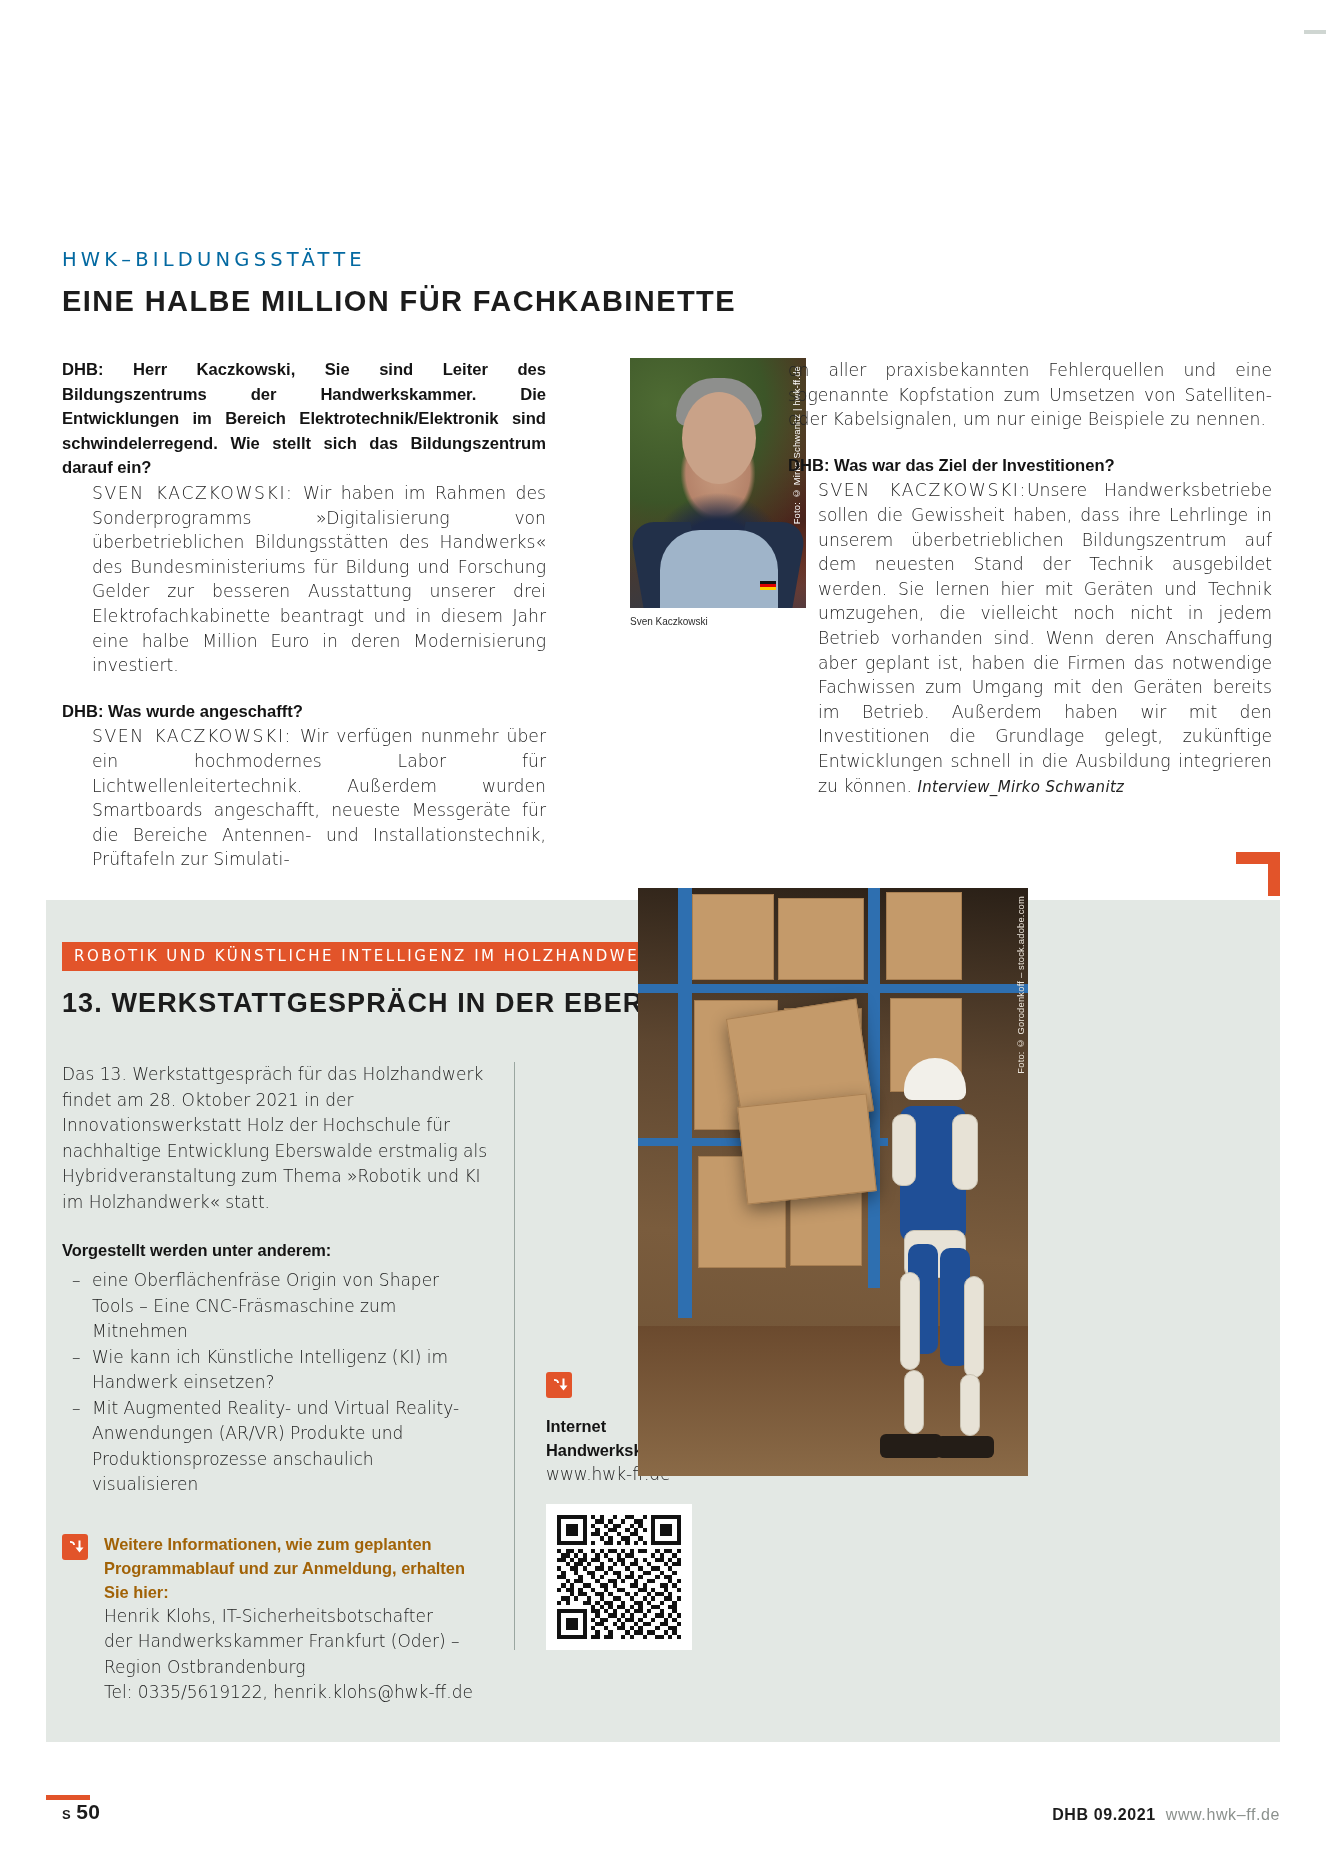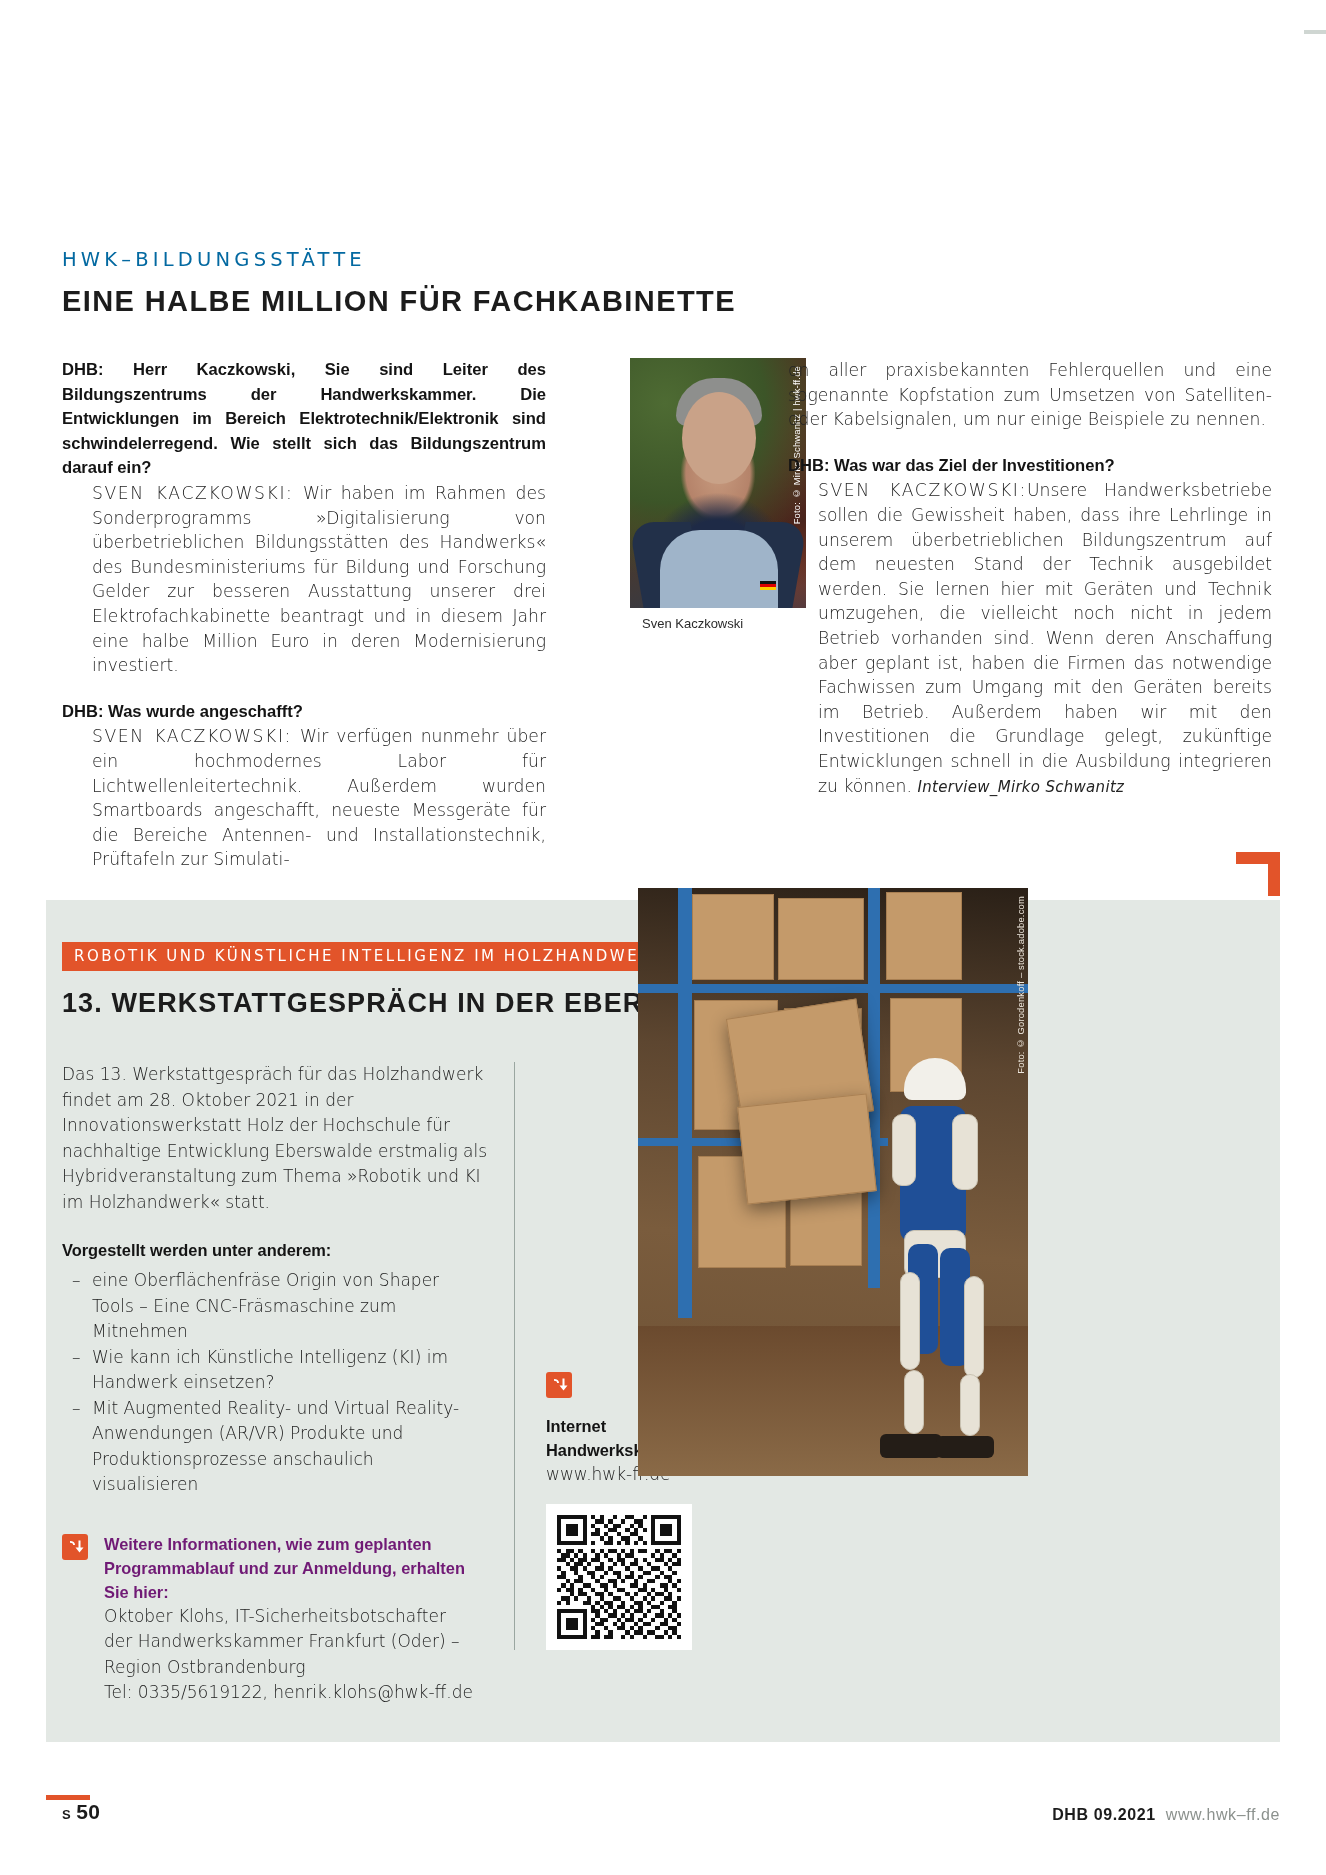--- a/index.html
+++ b/index.html
@@ -85,23 +85,22 @@
     position:absolute; right:30px; bottom:18px; width:16px; height:9px;
     background:linear-gradient(to bottom,#111 0 33%, #d00 33% 66%, #fc0 66% 100%);
   }
   .photo-credit-v{
     position:absolute; right:4px; top:8px;
     writing-mode:vertical-rl; transform:rotate(180deg);
     font-size:9.4px; color:#ffffff; letter-spacing:.2px;
     font-family:"Liberation Sans", sans-serif;
   }
   .portrait-cap{
-    margin-top:8px; font-size:13px; color:#2b2b2b;
-    font-family:"Liberation Sans", sans-serif;
-    margin-left:12px;
+    margin-top:8px; font-size:10px; color:#2b2b2b;
+    font-family:"Liberation Sans", sans-serif;
   }
 
   
   .a2-panel{
     position:absolute; left:46px; top:900px; width:1234px; height:842px;
     background:#e3e8e4;
   }
   .orange-corner{
     position:absolute; left:1190px; top:-48px; width:44px; height:44px;
   }
@@ -138,21 +137,21 @@
     content:"–"; position:absolute; left:2px; top:0;
   }
 
   .info-box{ margin-top:34px; position:relative; padding-left:42px; }
   .bird-icon{
     position:absolute; left:0; top:2px; width:26px; height:26px;
     background:#e2542a; border-radius:3px;
   }
   .bird-icon svg{ display:block; }
   .info-strong{
-    margin:0; font-size:16.4px; line-height:24px; font-weight:bold; color:#701a75;
+    margin:0; font-size:16.4px; line-height:24px; font-weight:bold; color:#a16207;
     font-family:"Liberation Sans", sans-serif;
   }
   .info-plain{
     margin:0; font-size:17px; line-height:25.5px; color:#222;
     font-family:"DejaVu Sans", sans-serif; font-weight:300;
   }
 
   .divider{
     position:absolute; left:468px; top:162px; width:1px; height:588px; background:#9aa6a0;
   }
@@ -291,21 +290,21 @@
       </ul>
 
       <div class="info-box">
         <span class="bird-icon">
           <svg width="26" height="26" viewBox="0 0 26 26" aria-hidden="true">
             <path d="M16.5 6.5 L16.5 13.5 L13.5 13.5 L17.5 18.5 L21.5 13.5 L18.5 13.5 L18.5 6.5 Z" fill="#ffffff"></path>
             <path d="M8 7 C11 7 13 8.5 13 11 L11.2 11 C11.2 9.5 9.9 8.7 8 8.7 Z" fill="#ffffff"></path>
           </svg>
         </span>
         <p class="info-strong">Weitere Informationen, wie zum geplanten Programmablauf und zur Anmeldung, erhalten Sie hier:</p>
-        <p class="info-plain">Oktober Klohs, IT-Sicherheitsbotschafter</p>
+        <p class="info-plain">Henrik Klohs, IT-Sicherheitsbotschafter</p>
         <p class="info-plain">der Handwerkskammer Frankfurt (Oder) –</p>
         <p class="info-plain">Region Ostbrandenburg</p>
         <p class="info-plain">Tel: 0335/5619122, henrik.klohs@hwk-ff.de</p>
       </div>
     </div>
 
     <div class="divider"></div>
 
     <div class="a2-col2">
       <span class="bird-icon" style="position:relative;display:inline-block;margin-bottom:14px;">

